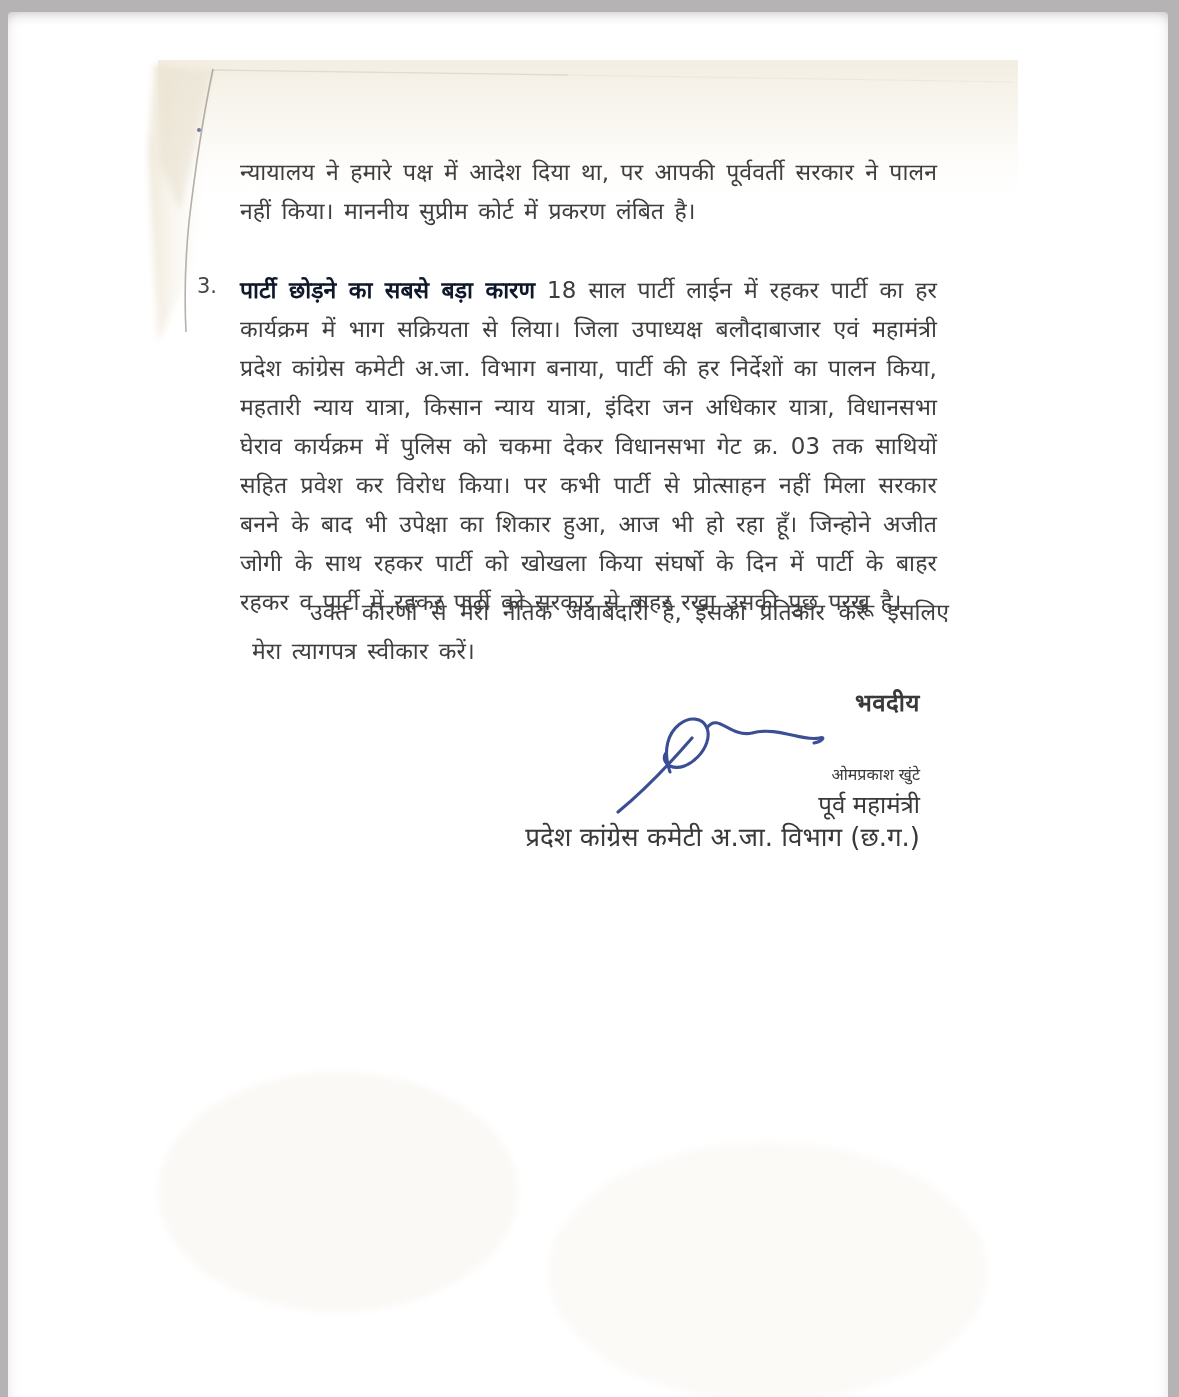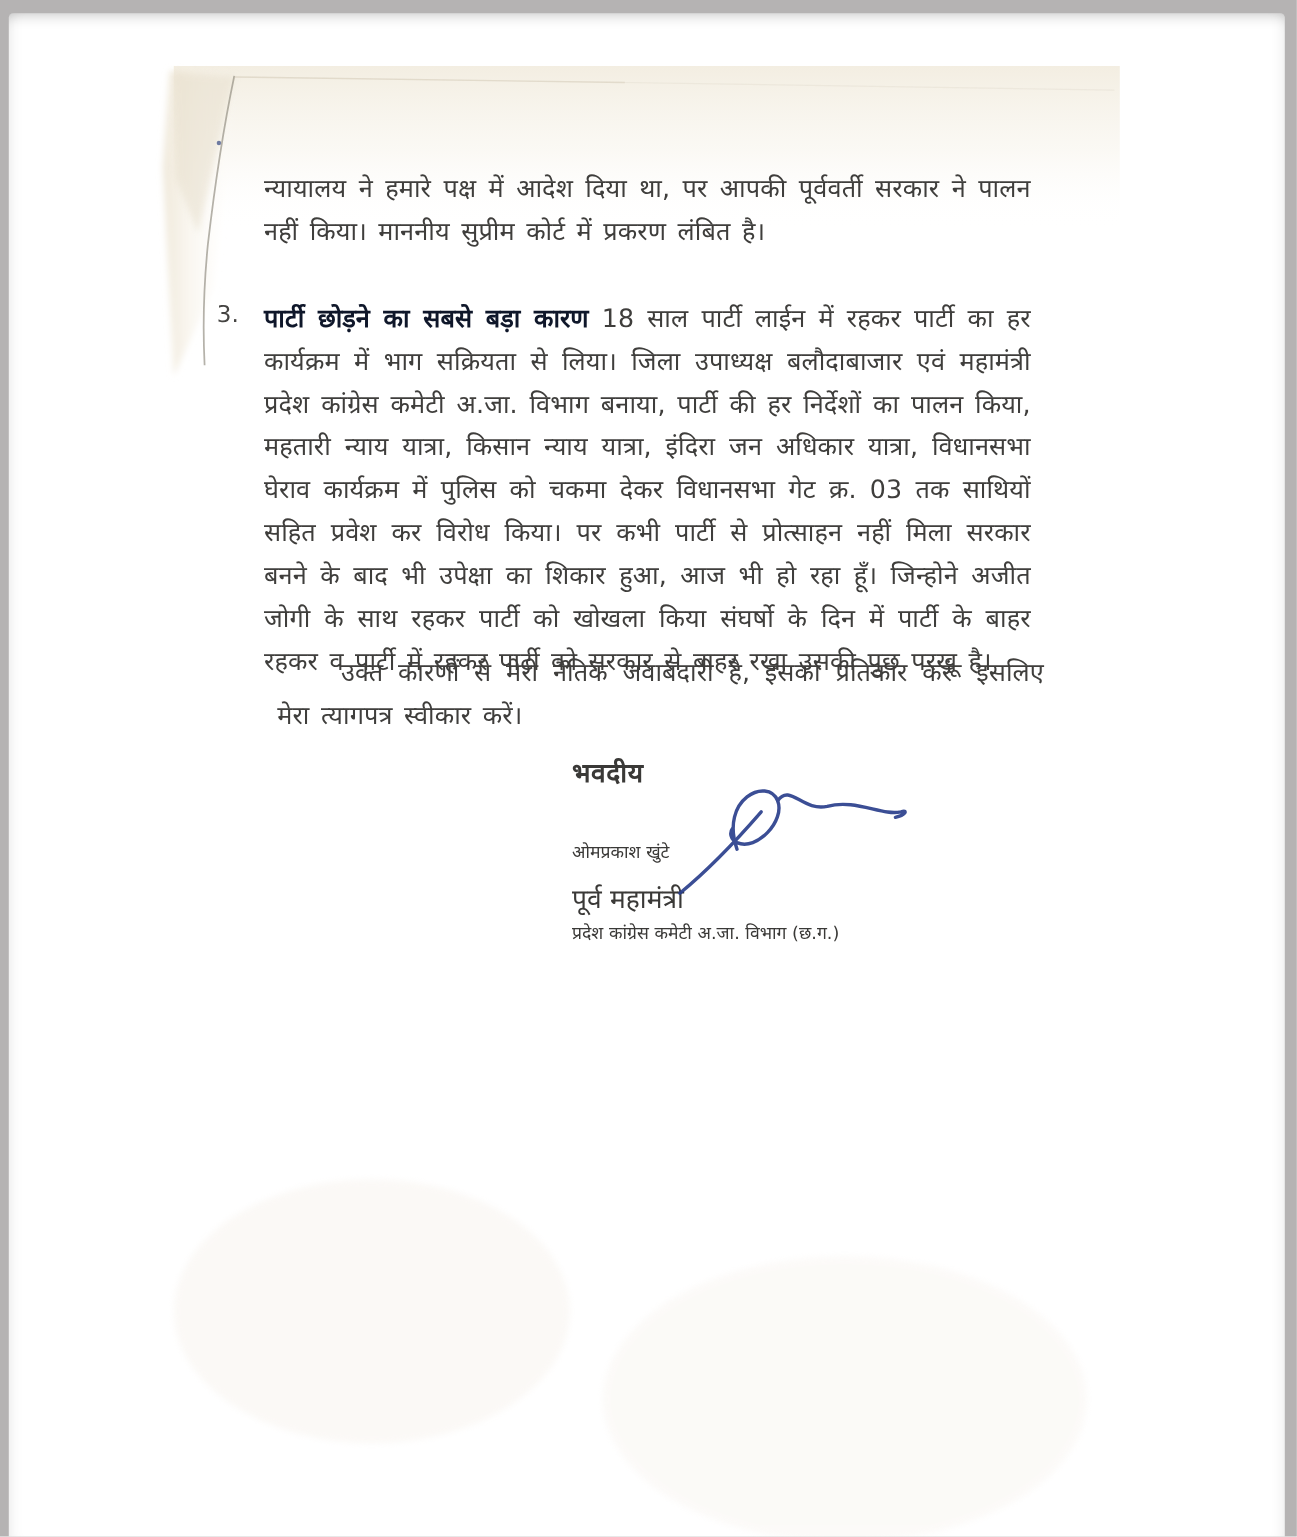--- a/index.html
+++ b/index.html
@@ -42,27 +42,27 @@
     font-size: 21px; color: #454442;
   }
   .itembody { left: 232px; top: 259px; width: 697px; }
   .lead { font-weight: bold; color: #0f172a; letter-spacing: 0; }
   .closing { left: 244px; top: 581px; width: 697px; text-indent: 58px; }
 
   .signblock {
     position: absolute;
     left: 512px; top: 676px;
     width: 400px;
-    text-align: left;
+    text-align: right;
     color: #3a3937;
   }
   .salutation { font-size: 24px; line-height: 30px; font-weight: 600; letter-spacing: .5px; }
   .signatory-name { margin-top: 42px; font-size: 16px; line-height: 30px; }
-  .signatory-title { margin-top: 12px;  font-size: 24px; line-height: 30px; }
-  .signatory-org  { margin-top: 2px;  font-size: 16px; line-height: 30px; }
+  .signatory-title { margin-top: 0;  font-size: 24px; line-height: 30px; }
+  .signatory-org  { margin-top: 2px;  font-size: 26px; line-height: 30px; }
 
   .signature-svg {
     position: absolute;
     left: 598px; top: 694px;
     width: 240px; height: 110px;
   }
 </style>
 </head>
 <body>
 

